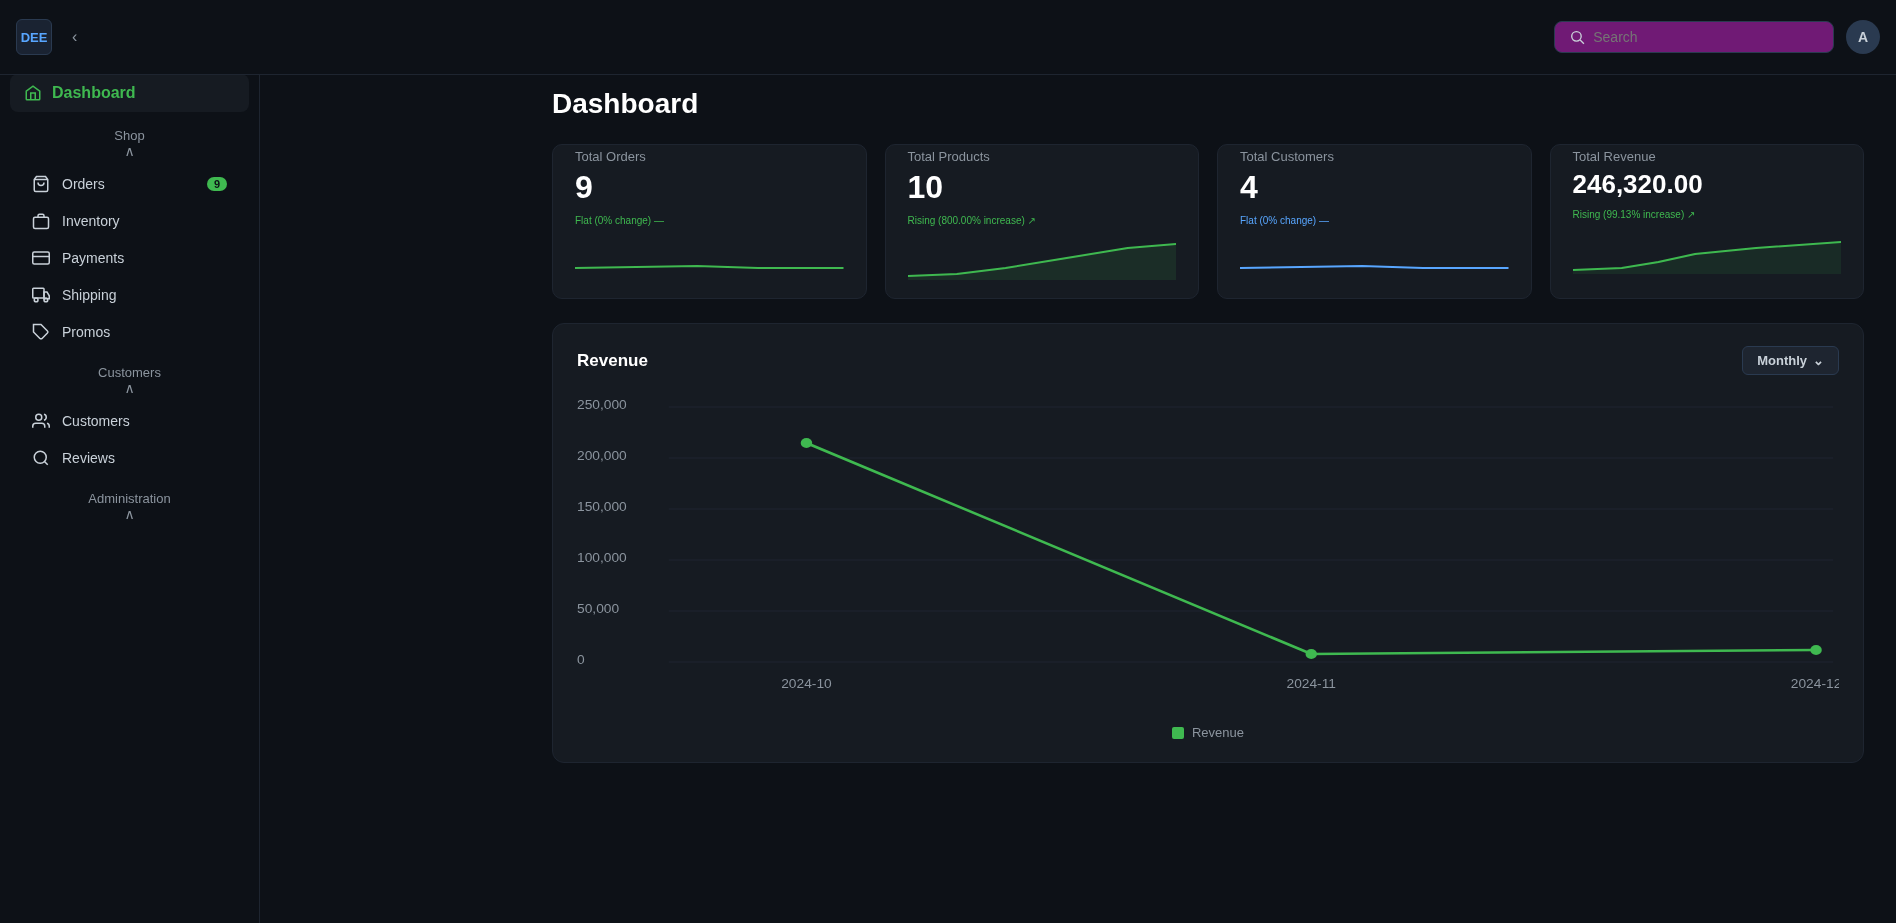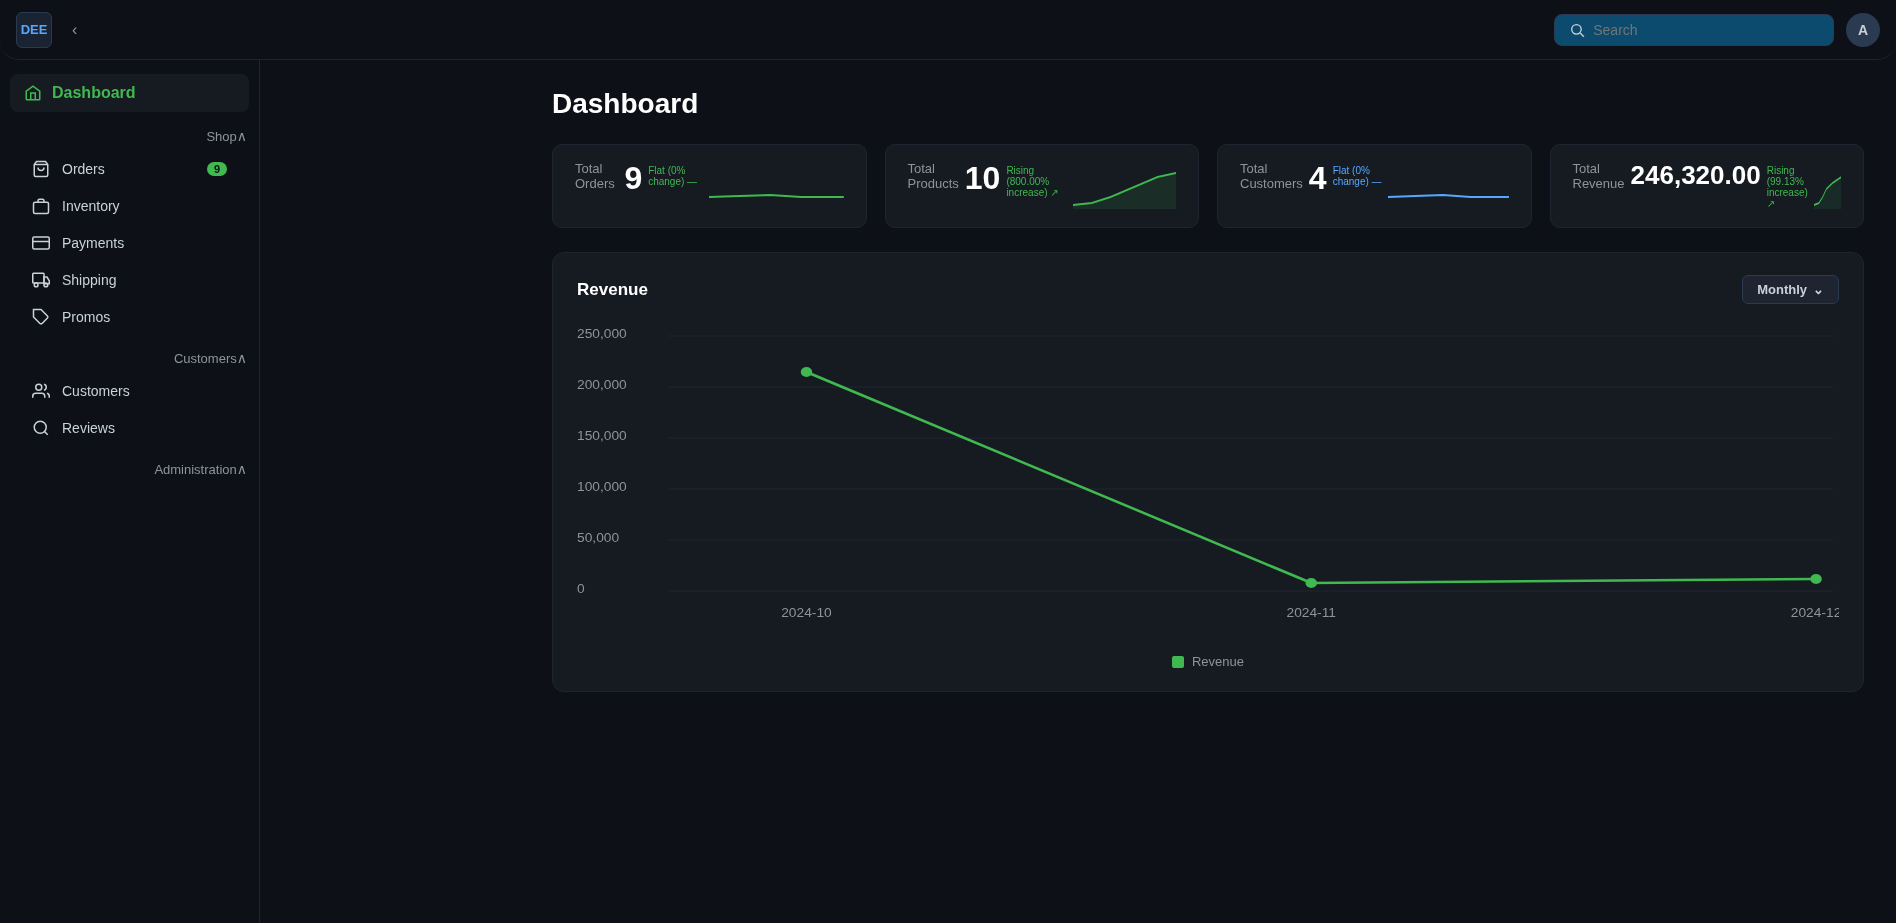--- a/index.html
+++ b/index.html
@@ -42,25 +42,26 @@
       align-items: center;
       gap: 10px;
       cursor: pointer;
       color: #3fb950;
       font-weight: 600;
     }
 
     .sidebar-section-header {
       display: flex;
       align-items: center;
-      justify-content: flex-end;
-      padding: 14px 12px 6px;
+      justify-content: center;
+      padding: 14px 20px 6px;
       font-size: 13px;
       color: #8b949e;
       cursor: pointer;
+      flex-direction: column;
     }
 
     .sidebar-item {
       display: flex;
       align-items: center;
       gap: 12px;
       padding: 9px 22px;
       color: #c9d1d9;
       cursor: pointer;
       font-size: 14px;
@@ -76,28 +77,27 @@
       font-size: 11px;
       font-weight: 700;
       padding: 1px 7px;
       margin-left: auto;
     }
 
     
     #topbar {
       position: fixed;
       top: 0; left: 0; right: 0;
-      height: 60px;
+      height: 75px;
       background: #0d1117;
       border-bottom: 1px solid #1e2530;
       display: flex;
       align-items: center;
       padding: 0 16px;
       z-index: 100;
-      border-radius: 19px;
     }
     #topbar-logo {
       width: 260px;
       display: flex;
       align-items: center;
       gap: 12px;
     }
     #topbar-chevron {
       color: #8b949e;
       font-size: 16px;
@@ -106,21 +106,21 @@
     }
     #topbar-right {
       margin-left: auto;
       display: flex;
       align-items: center;
       gap: 12px;
     }
     #search-box {
       display: flex;
       align-items: center;
-      background: #0c4a6e;
+      background: #701a75;
       border: 1px solid #2a3a50;
       border-radius: 8px;
       padding: 6px 14px;
       gap: 8px;
       width: 280px;
     }
     #search-box input {
       background: transparent;
       border: none;
       outline: none;
@@ -159,23 +159,23 @@
       display: grid;
       grid-template-columns: repeat(4, 1fr);
       gap: 18px;
       margin-bottom: 24px;
     }
 
     .stat-card {
       background: #161b22;
       border: 1px solid #1e2530;
       border-radius: 10px;
-      padding: 16px 22px 14px;
-      display: flex;
-      flex-direction: row;
+      padding: 4px 22px 14px;
+      display: flex;
+      flex-direction: column;
       gap: 6px;
       position: relative;
       overflow: hidden;
     }
     .stat-label {
       font-size: 13px;
       color: #8b949e;
     }
     .stat-value {
       font-size: 32px;

